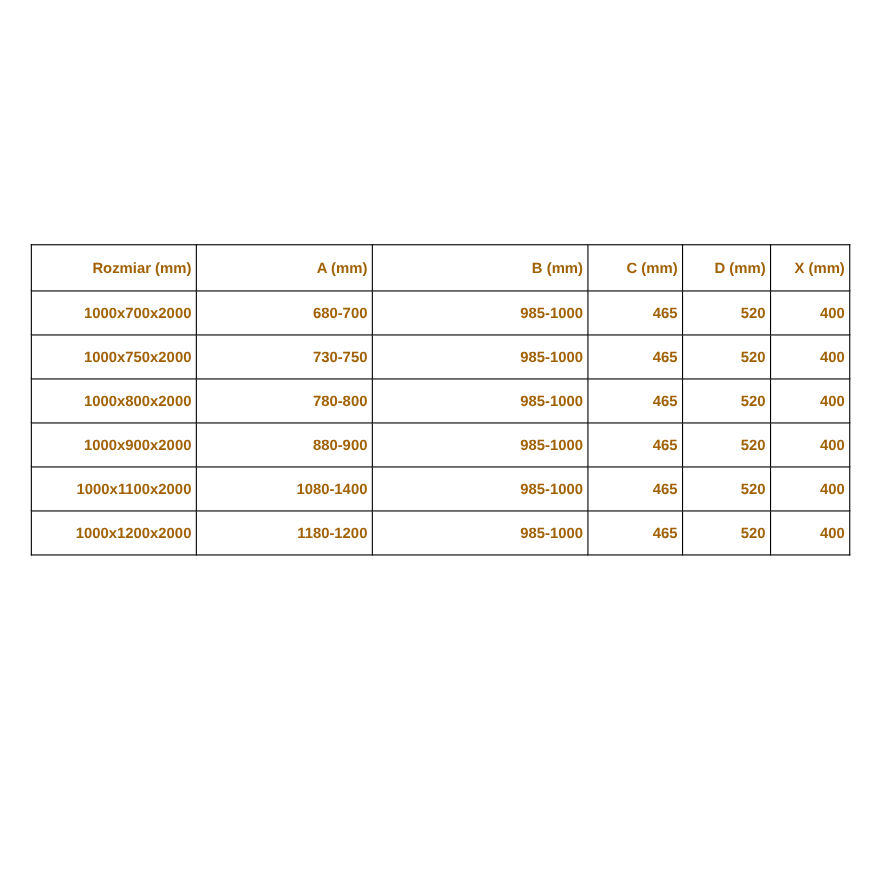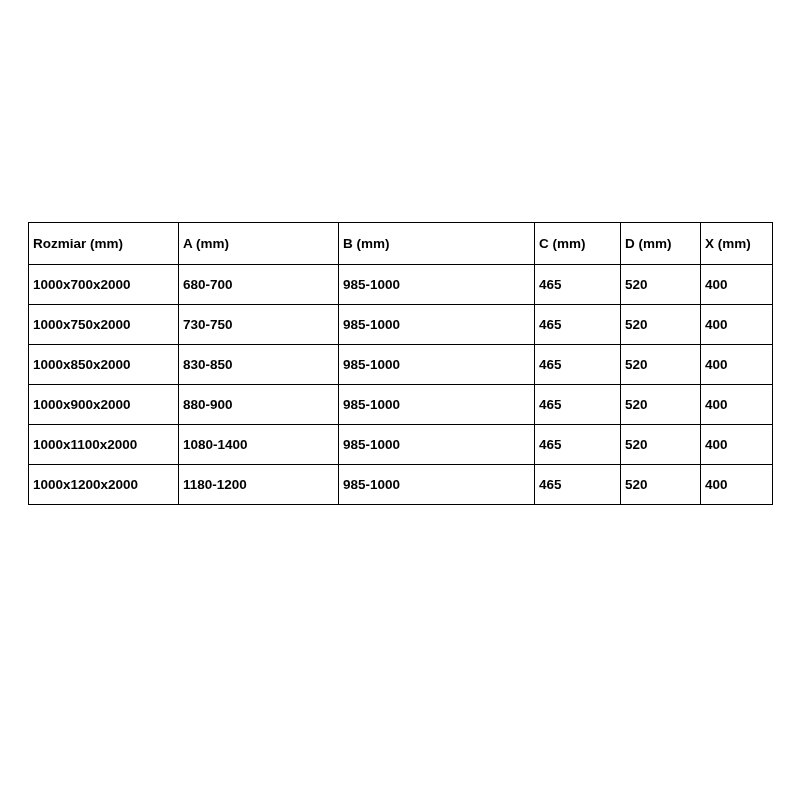--- a/index.html
+++ b/index.html
@@ -21,27 +21,27 @@
     width: 744px;
   }
   table.spec-table {
     border-collapse: collapse;
     table-layout: fixed;
     width: 744px;
   }
   table.spec-table td,
   table.spec-table th {
     border: 1px solid #000000;
-    text-align: left;
+    text-align: right;
     vertical-align: middle;
     height: 39px;
     padding: 0 4px;
     font-size: 13.5px;
     font-weight: bold;
-    color: #000000;
+    color: #a16207;
     white-space: nowrap;
   }
   table.spec-table thead th {
     height: 41px;
     font-size: 13.5px;
   }
   
   col.c0 { width: 150px; }
   col.c1 { width: 160px; }
   col.c2 { width: 196px; }
@@ -83,22 +83,22 @@
       </tr>
       <tr>
         <td>1000x750x2000</td>
         <td>730-750</td>
         <td>985-1000</td>
         <td>465</td>
         <td>520</td>
         <td>400</td>
       </tr>
       <tr>
-        <td>1000x850x2000</td>
-        <td>830-850</td>
+        <td>1000x800x2000</td>
+        <td>780-800</td>
         <td>985-1000</td>
         <td>465</td>
         <td>520</td>
         <td>400</td>
       </tr>
       <tr>
         <td>1000x900x2000</td>
         <td>880-900</td>
         <td>985-1000</td>
         <td>465</td>

